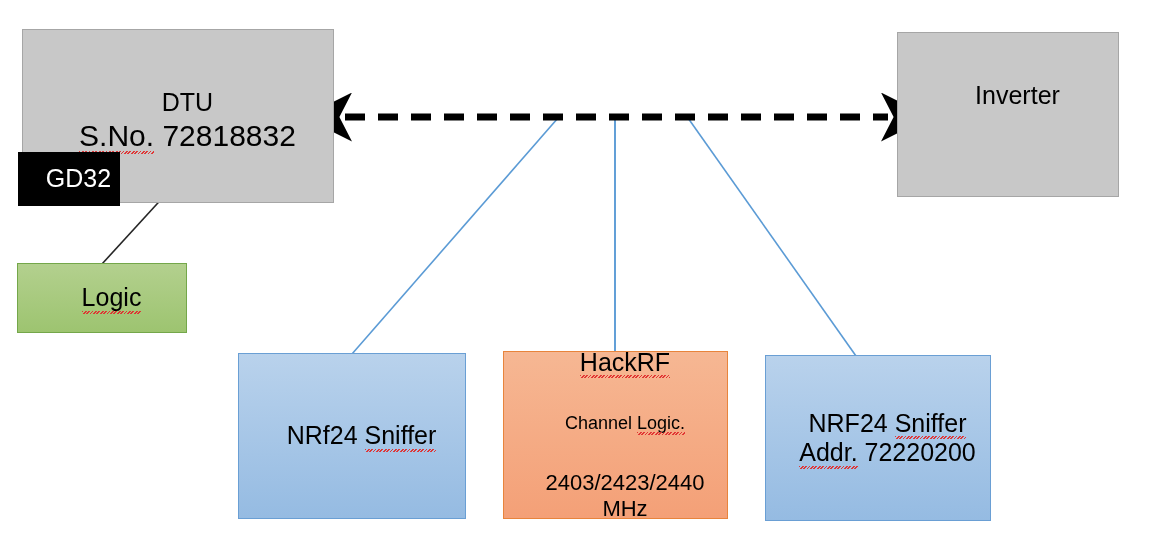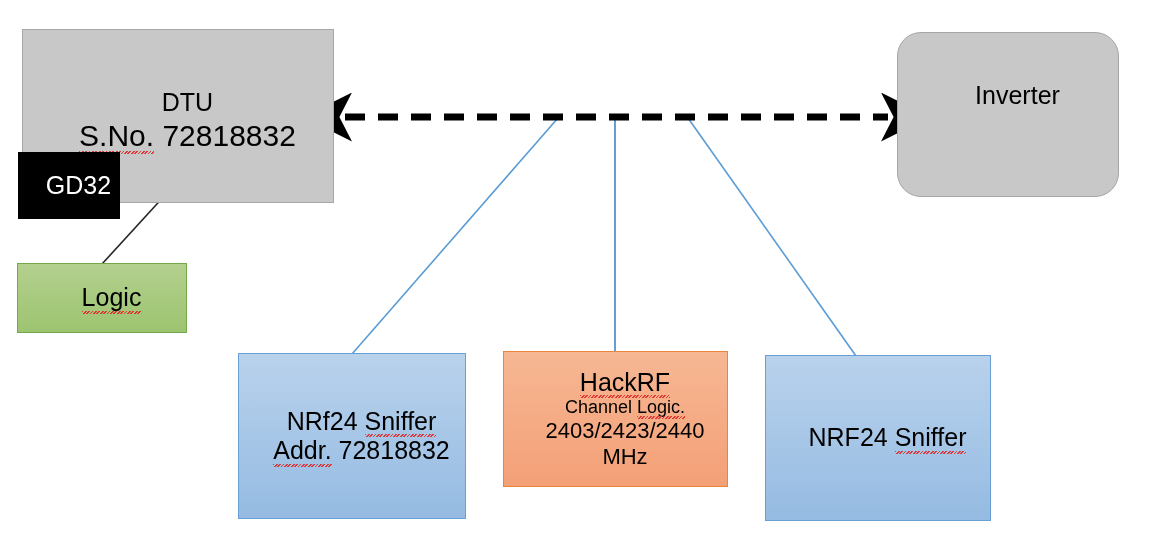--- a/index.html
+++ b/index.html
@@ -43,37 +43,36 @@
     justify-content: flex-start;
     padding-top: 58px;
   }
   #inverter-box {
     left: 897px;
     top: 32px;
     width: 222px;
     height: 165px;
     justify-content: flex-start;
     padding-top: 48px;
-    border-radius: 24px;
   }
   .gray-box .line1 { font-size: 25px; }
   .gray-box .line2 { font-size: 30px; }
 
   
   .black-box {
     background: #000000;
     color: #ffffff;
     font-size: 25px;
     justify-content: center;
   }
   #gd32-box {
     left: 18px;
     top: 152px;
     width: 102px;
-    height: 67px;
+    height: 54px;
   }
   #nrf-box {
     left: 231px;
     top: 152px;
     width: 103px;
     height: 51px;
   }
 
   
   #logic-box {
@@ -103,23 +102,24 @@
     width: 226px;
     height: 166px;
     background: linear-gradient(to bottom, #b9d2ec, #95bbe2);
     border: 1px solid #6a9fd4;
     font-size: 25px;
   }
   #hackrf-box {
     left: 503px;
     top: 351px;
     width: 225px;
-    height: 136px;
+    height: 168px;
     background: linear-gradient(to bottom, #f6b793, #f4a077);
     border: 1px solid #e8843c;
+    gap: 36px;
   }
   #hackrf-box .line1 { font-size: 25px; }
   #hackrf-box .line2 { font-size: 18px; }
   #hackrf-box .line3 { font-size: 22px; }
 
   
   .sq {
     position: relative;
     display: inline-block;
   }
@@ -190,26 +190,26 @@
   <div class="box gray-box" id="inverter-box">
     <div class="line1">Inverter</div>
   </div>
 
   <div class="box" id="logic-box">
     <span class="sq">Logic</span>
   </div>
 
   <div class="box" id="nrf24-left-box">
     <div class="line1">NRf24&nbsp;<span class="sq">Sniffer</span></div>
-    <div class="line2"><span class="sq">Addr.</span> <span>72818832</span></div>
   </div>
 
   <div class="box" id="hackrf-box">
     <div class="line1"><span class="sq">HackRF</span></div>
     <div class="line2">Channel&nbsp;<span class="sq">Logic.</span></div>
     <div class="line3">2403/2423/2440 MHz</div>
   </div>
 
   <div class="box" id="nrf24-right-box">
     <div class="line1">NRF24&nbsp;<span class="sq">Sniffer</span></div>
+    <div class="line2"><span class="sq">Addr.</span> <span>72220200</span></div>
   </div>
 
 </div>
 
 </body></html>

